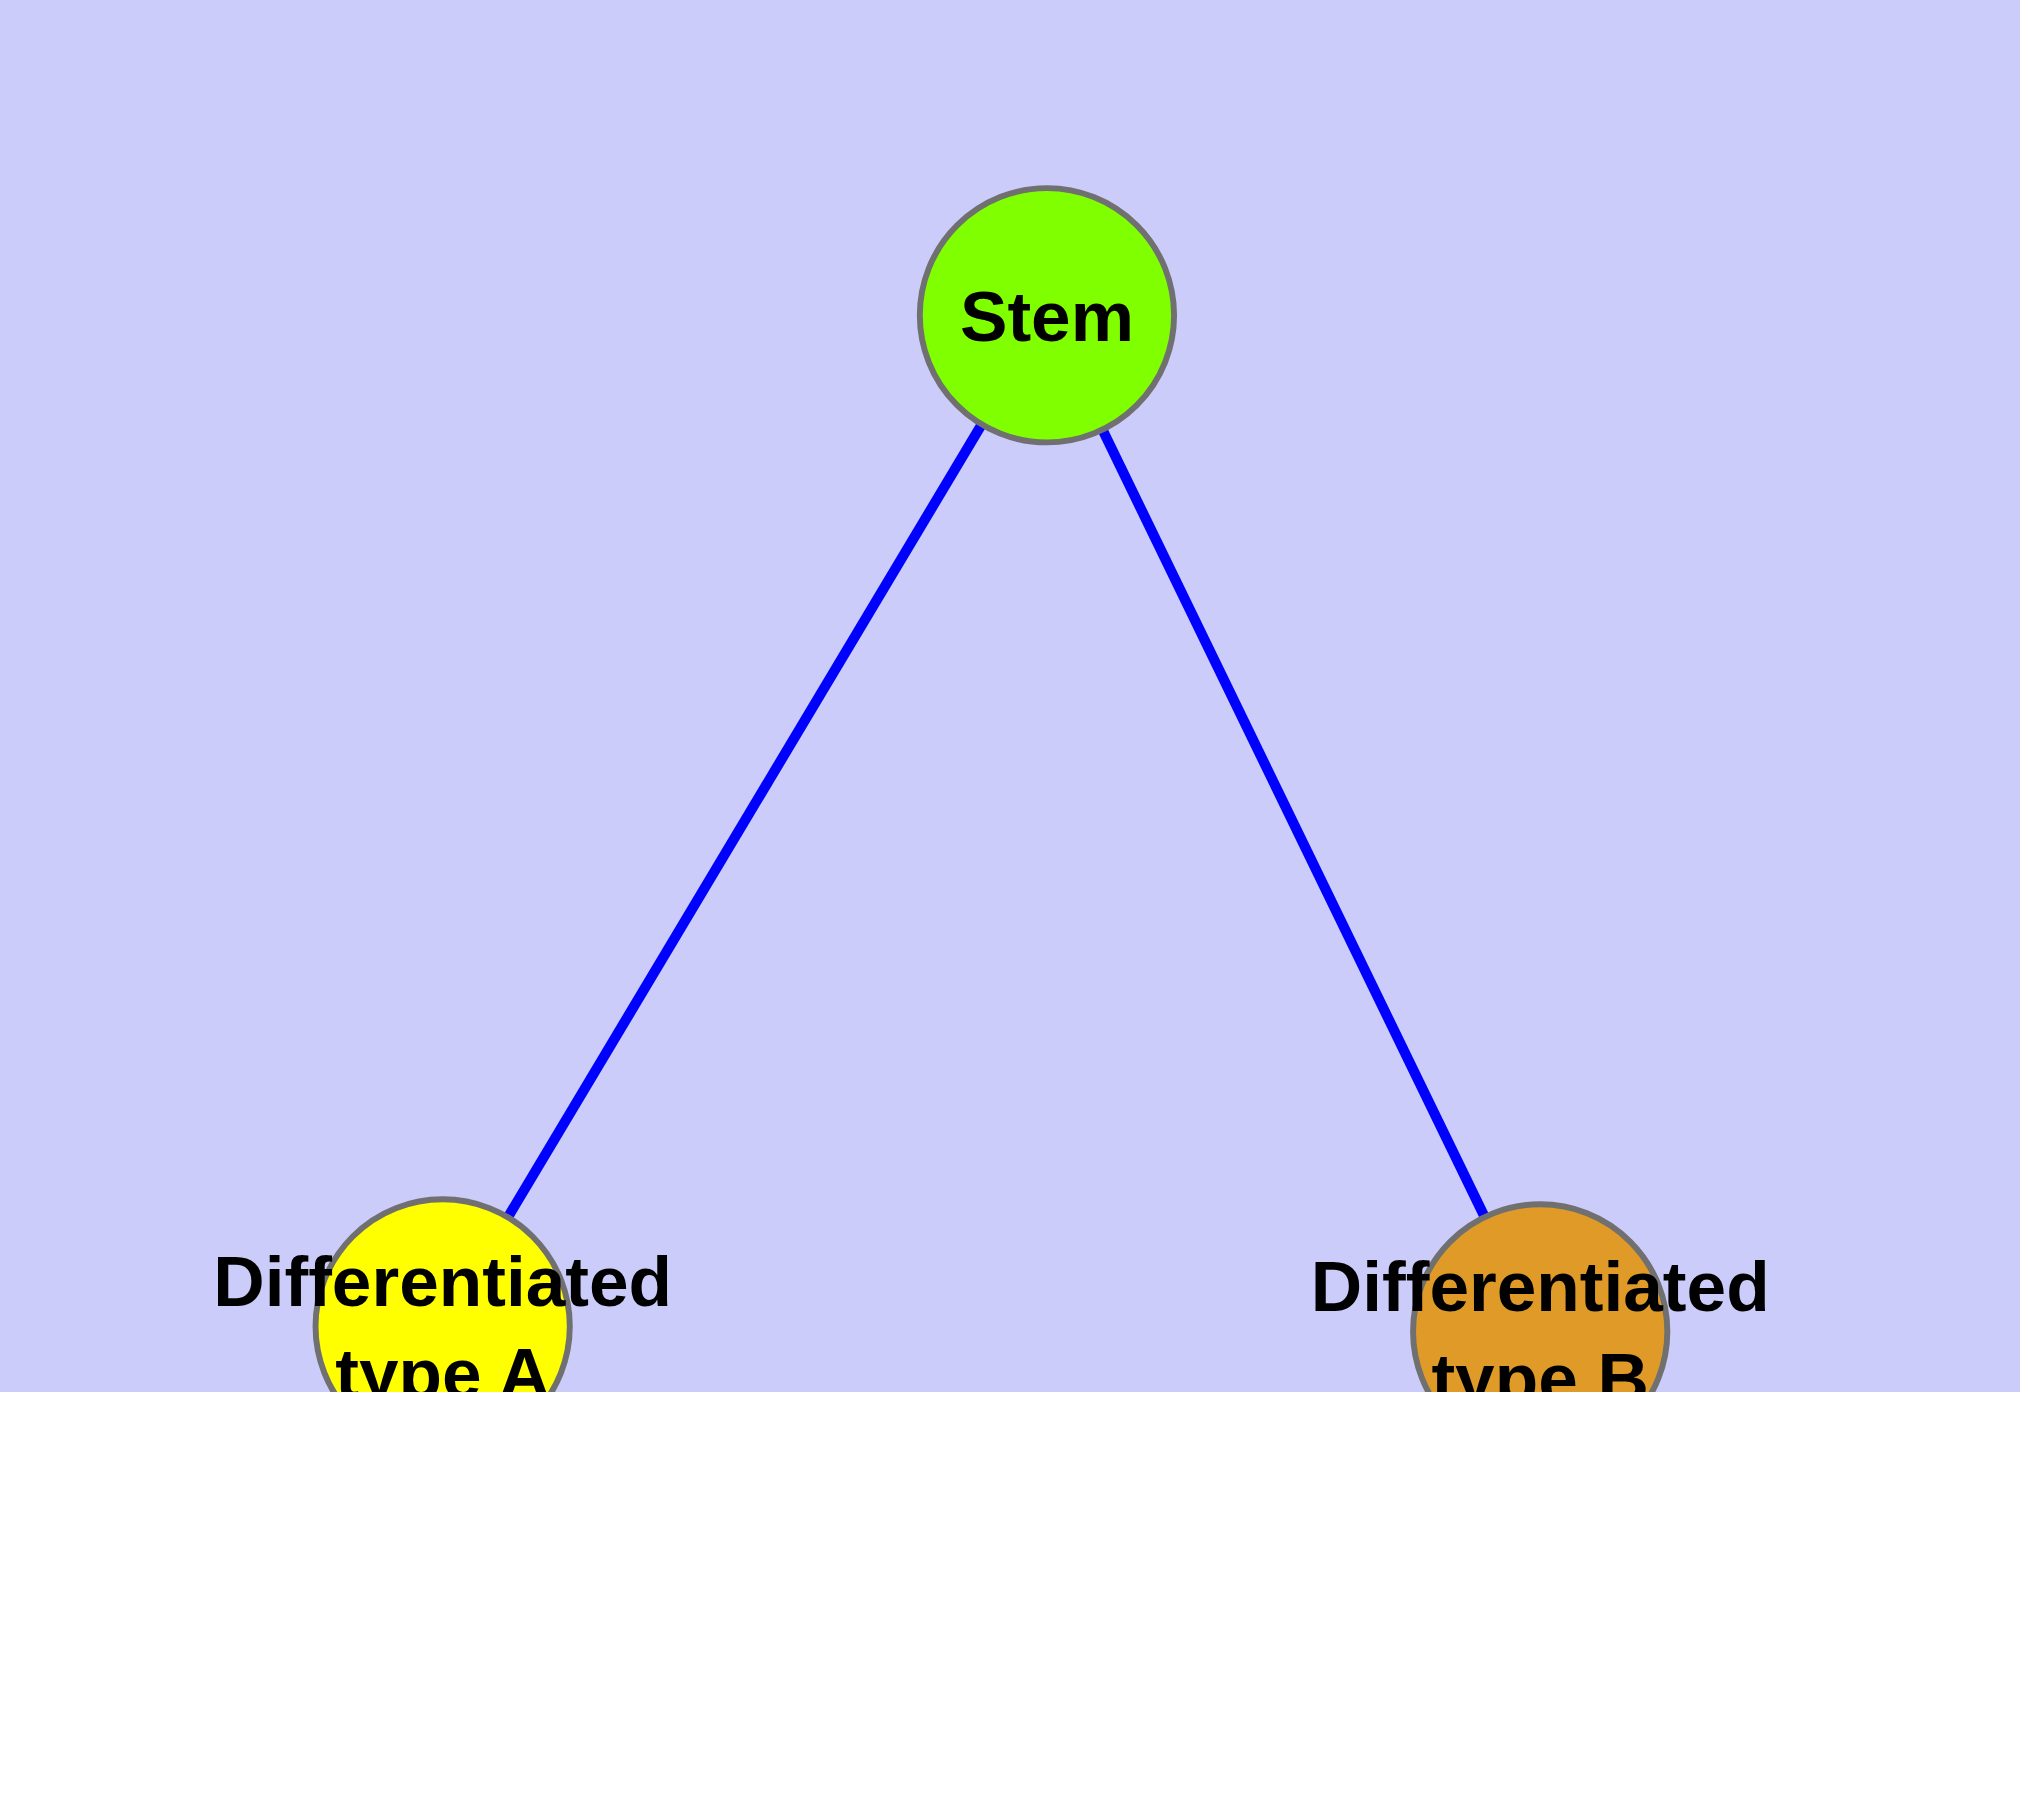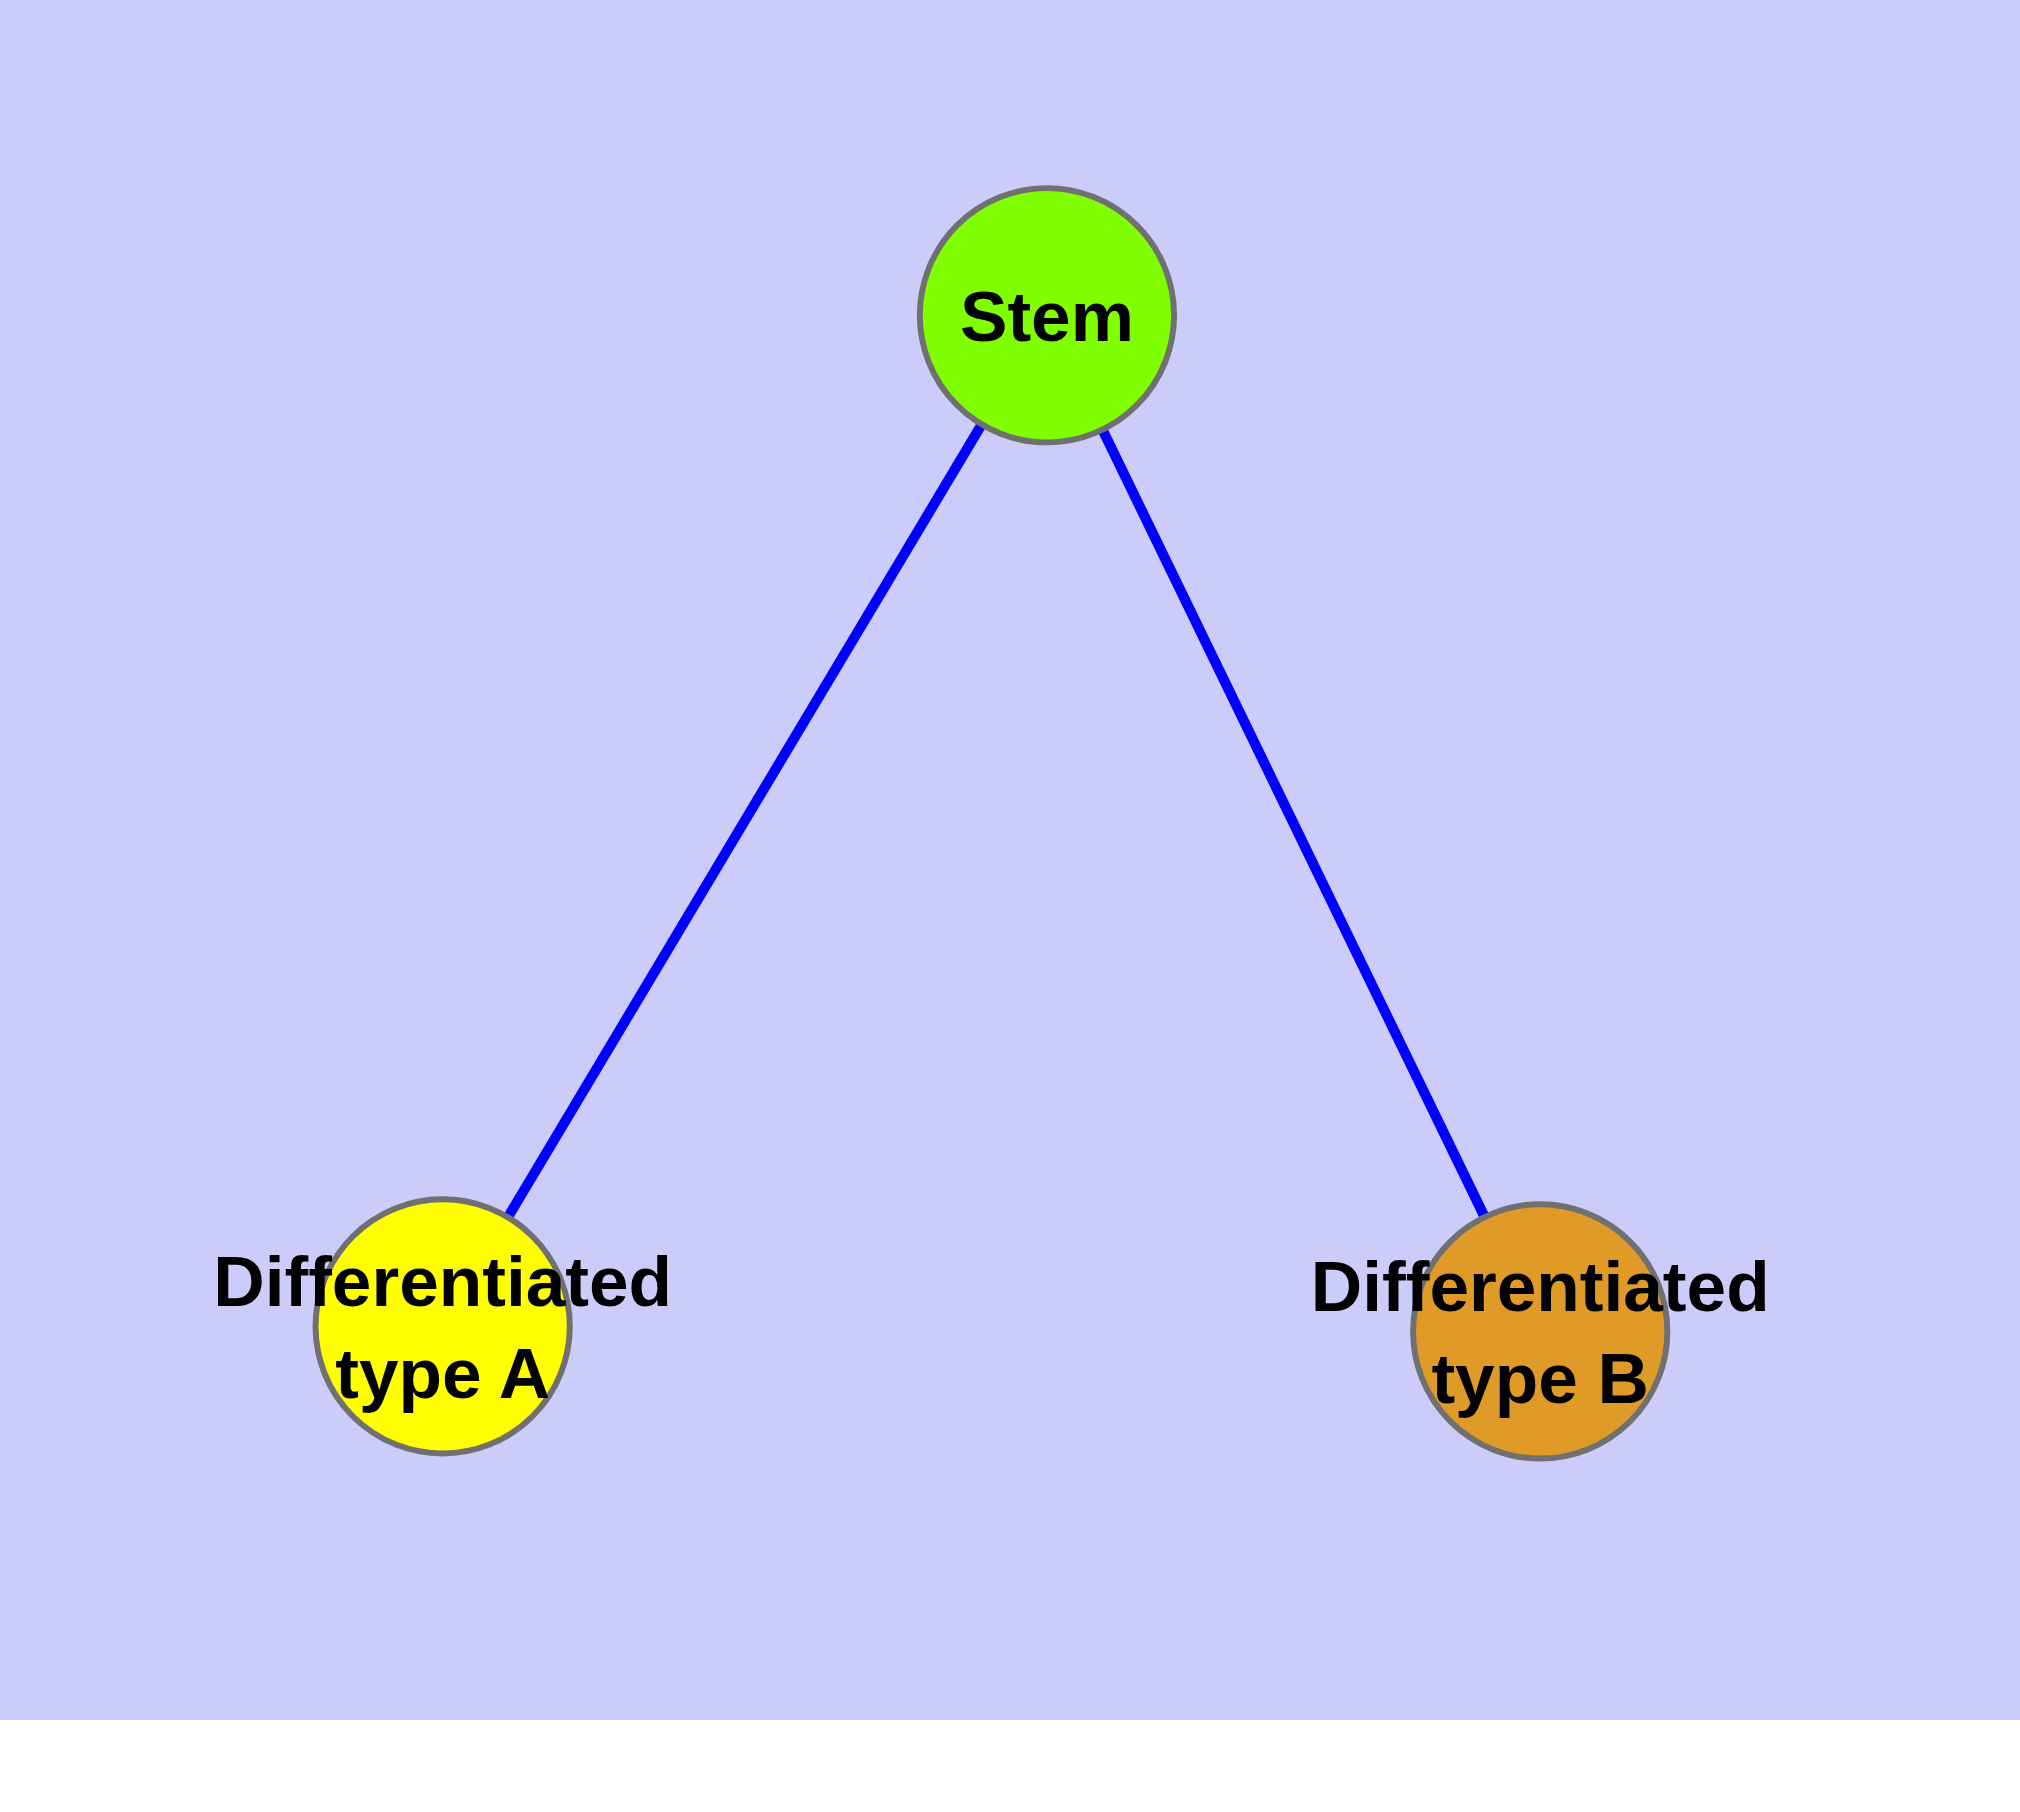--- a/index.html
+++ b/index.html
@@ -38,21 +38,21 @@
     font-size: 84px;
     fill: #000000;
     text-anchor: middle;
     paint-order: normal;
   }
   .node-label tspan { font-family: inherit; }
 </style>
 </head>
 <body>
 
-<div id="stage" style="width: 2021px; height: 1720px; background: rgb(204, 204, 250);">
+<div id="stage" style="width: 2021px; height: 1392px; background: rgb(204, 204, 250);">
   <svg id="graph-svg" viewBox="0 0 2384 2138" xmlns="http://www.w3.org/2000/svg">
     <g id="edges-layer">
         <line class="edge-line" x1="1158.0479547644136" y1="500.75706867609347" x2="598.9520452355864" y2="1436.2429313239065" stroke="#0000ff" stroke-width="12"></line>
         <line class="edge-line" x1="1300.5017690834193" y1="506.94264799144275" x2="1751.4982309165807" y2="1436.0573520085572" stroke="#0000ff" stroke-width="12"></line>
       </g>
     <g id="nodes-layer">
         <g>
           <circle class="node-circle" cx="1235" cy="372" r="150" fill="#7fff00" stroke="#707070"></circle>
           <text class="node-label" x="1235" y="402"><tspan x="1235">Stem</tspan></text>
         </g>

